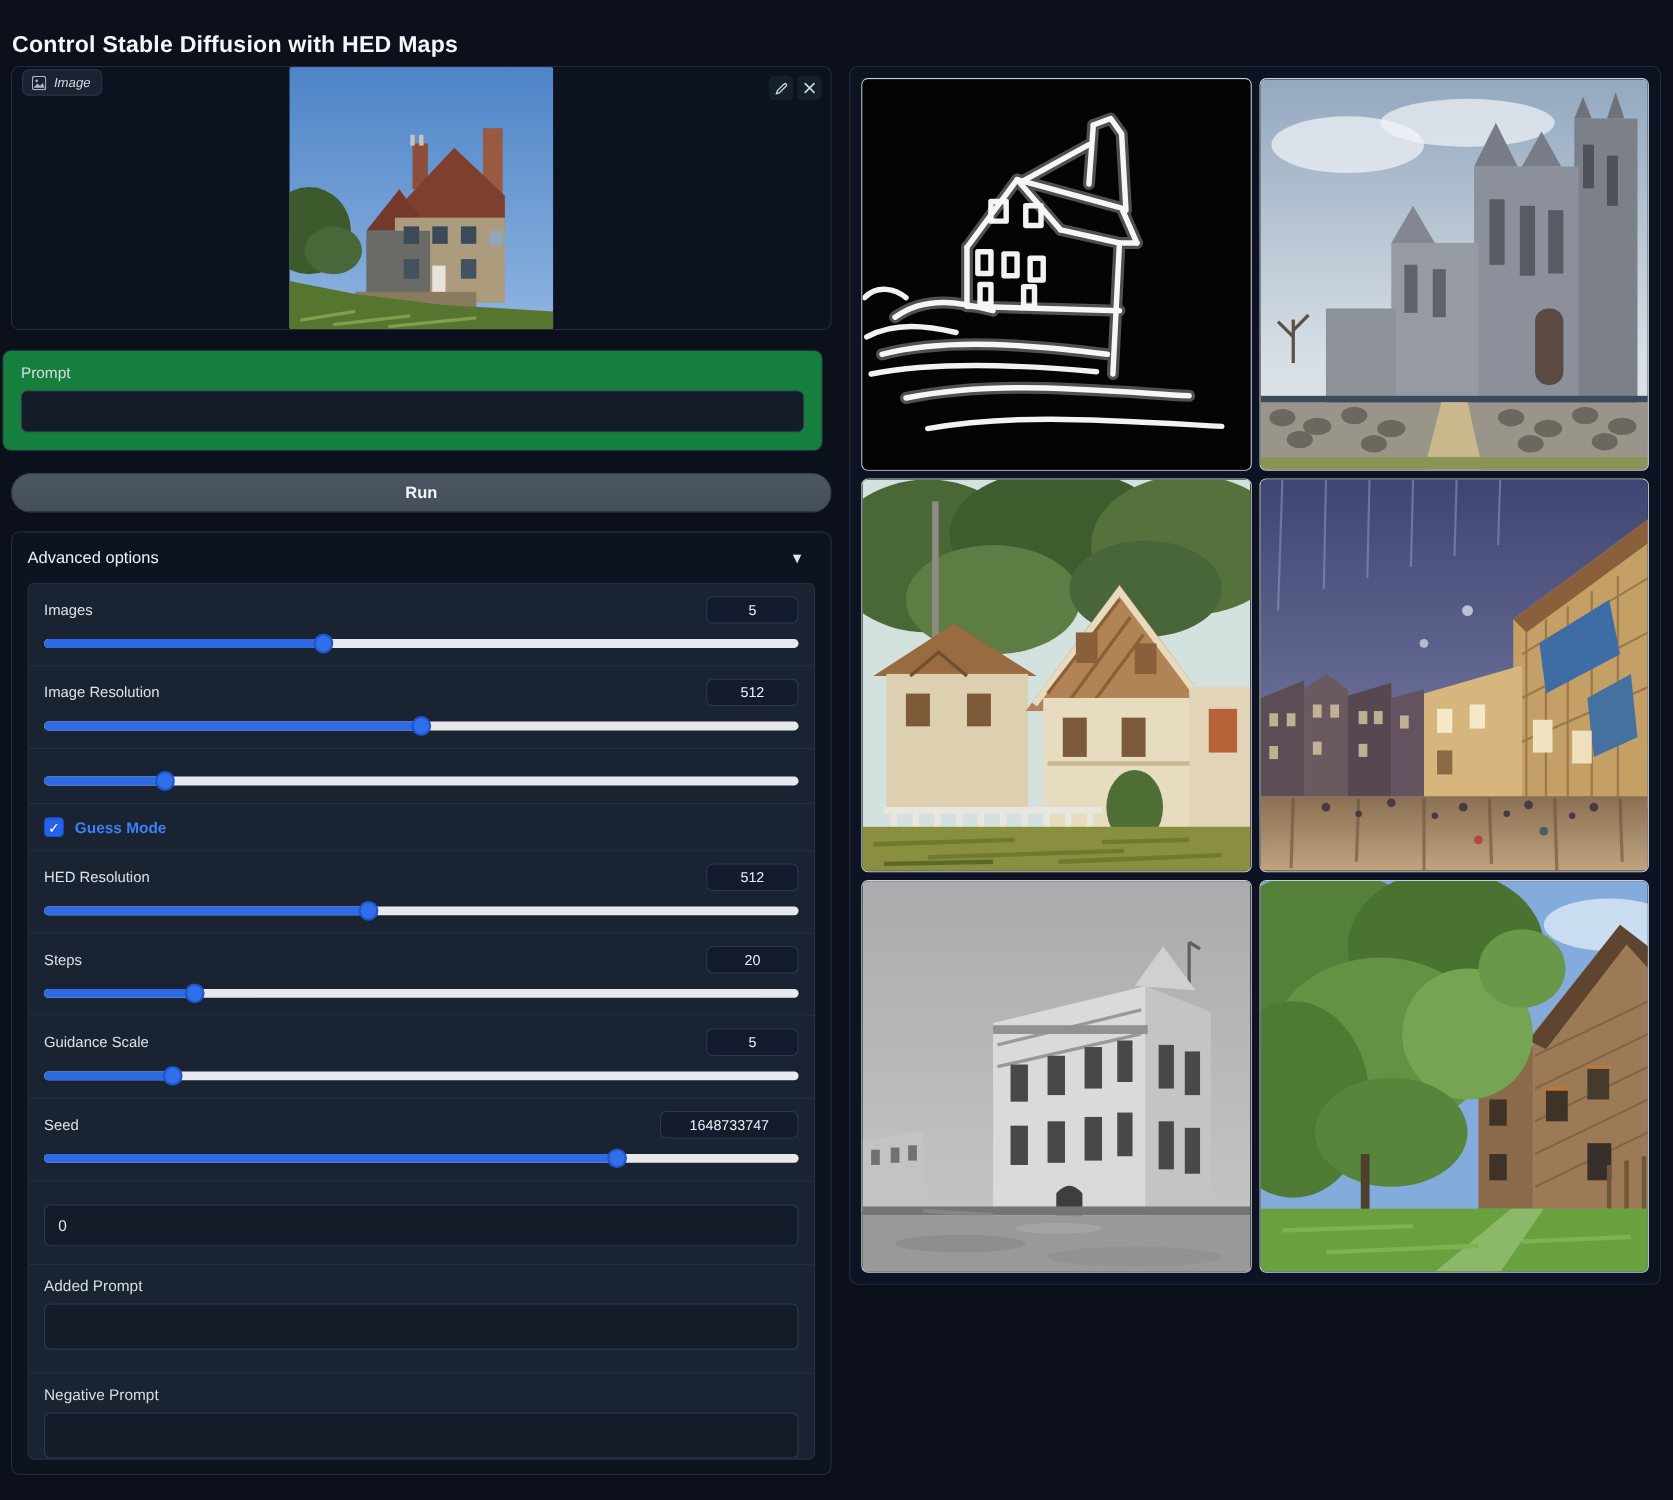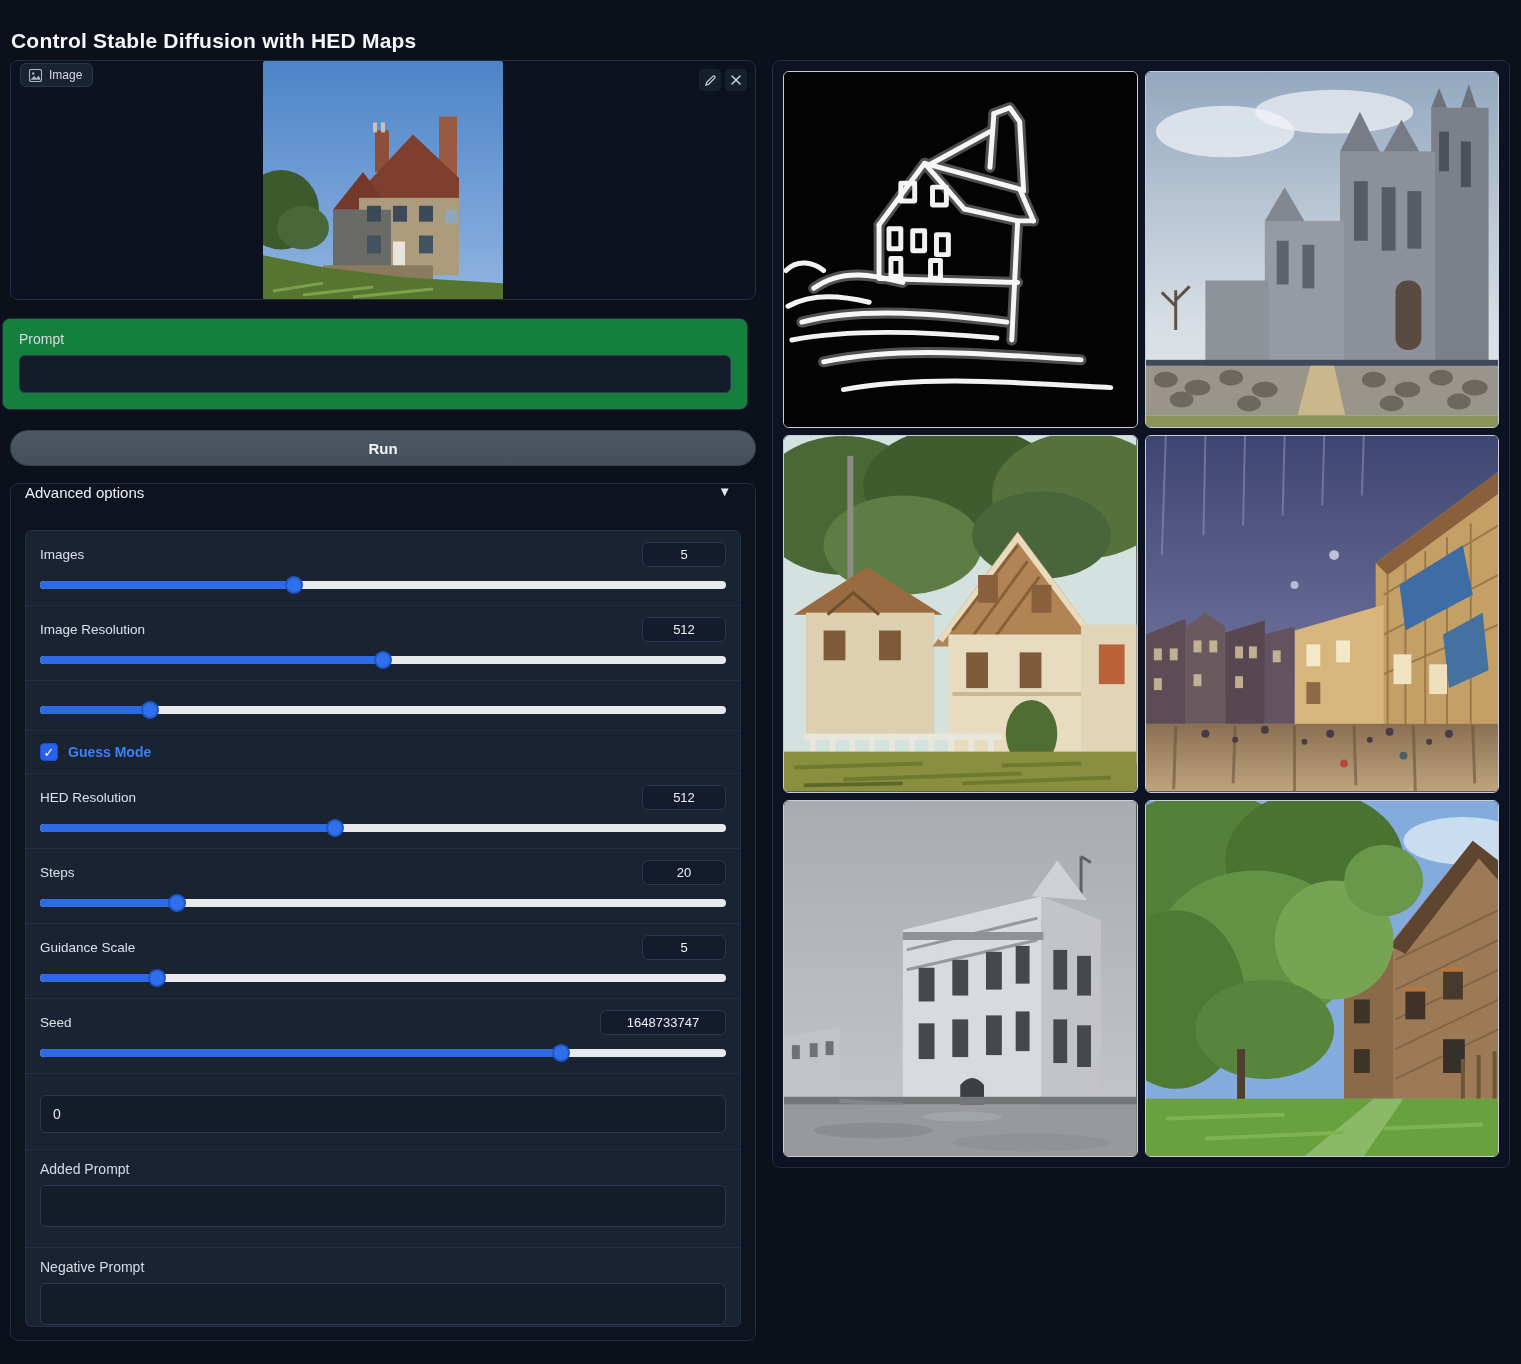--- a/index.html
+++ b/index.html
@@ -14,21 +14,21 @@
   .page { position:absolute; inset:0; }
 
   .page-title {
     position:absolute; left:11px; top:9px;
     font-size:21px; font-weight:700; color:#f5f6f8; letter-spacing:.2px;margin-top:20px;
   }
 
   
   .image-block {
     position:absolute; left:10px; top:60px; width:746px; height:240px;
-    background:#0d1220; border:1px solid #232d40; border-radius:8px;
+    background:#0d1220; border:1px solid #232d40; border-radius:8px;font-style:italic;
   }
   .img-badge {
     position:absolute; left:9px; top:2px; z-index:3;
     display:flex; align-items:center; gap:7px;
     background:#1b2332; border:1px solid #2b3548; border-radius:6px;
     padding:4px 10px 4px 8px; font-size:12px; color:#d3d8df;
   }
   .img-badge svg { display:block; }
   .img-actions { position:absolute; right:8px; top:8px; z-index:3; display:flex; gap:4px; }
   .icon-btn {
@@ -59,21 +59,21 @@
     background:linear-gradient(#4d5663,#454e5b); color:#f3f4f6;
     font-weight:700; font-size:15px; border:1px solid #39414d; border-radius:18px;
     cursor:pointer; font-family:"Liberation Sans",sans-serif;
   }
 
   .accordion {
     position:absolute; left:10px; top:483px; width:746px; height:858px;
     background:#0e1320; border:1px solid #232d40; border-radius:8px;
   }
   .acc-header {
-    height:46px; display:flex; align-items:flex-start; justify-content:space-between;
+    height:46px; display:flex; align-items:center; justify-content:space-between;
     padding:0 24px 0 14px; cursor:pointer;
   }
   .acc-header .acc-title { font-size:15px; color:#eef0f3; }
   .acc-header .arrow { font-size:13px; color:#e3e6ea; }
 
   .form {
     position:absolute; left:14px; right:14px; top:46px; bottom:13px;
     background:#1a2332; border:1px solid #253048; border-radius:6px;
     display:flex; flex-direction:column; overflow:hidden;
   }

